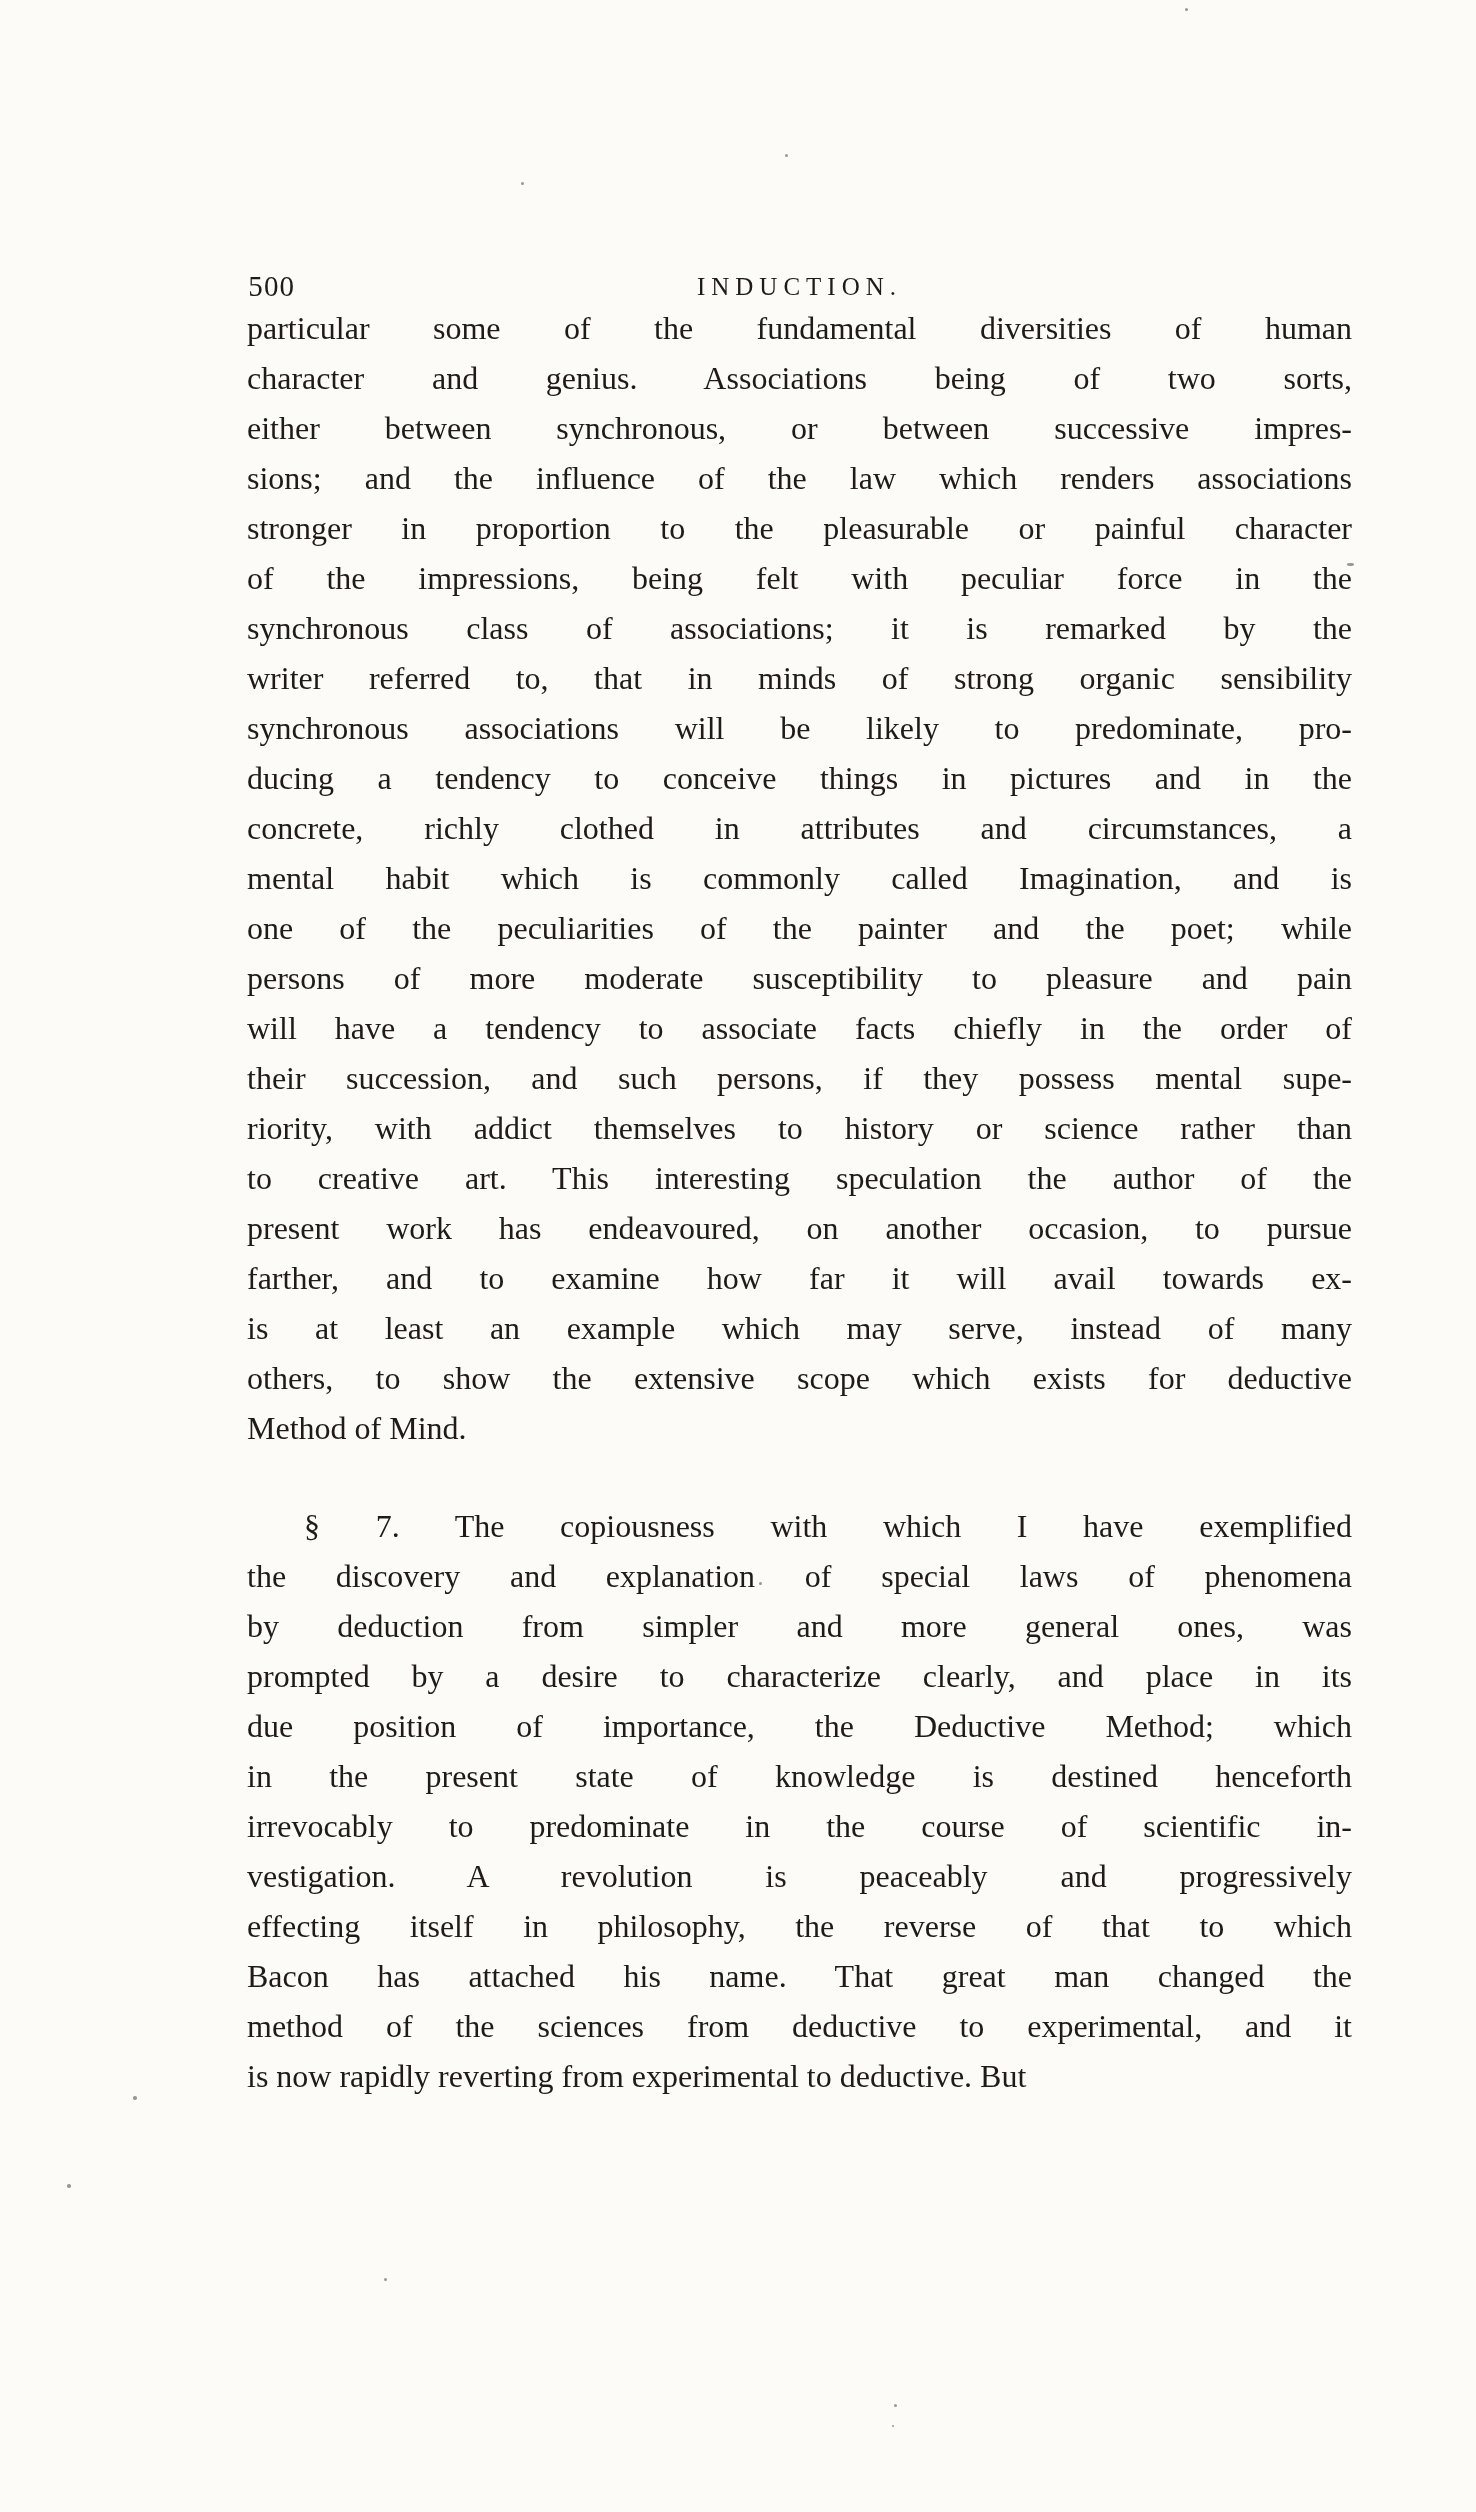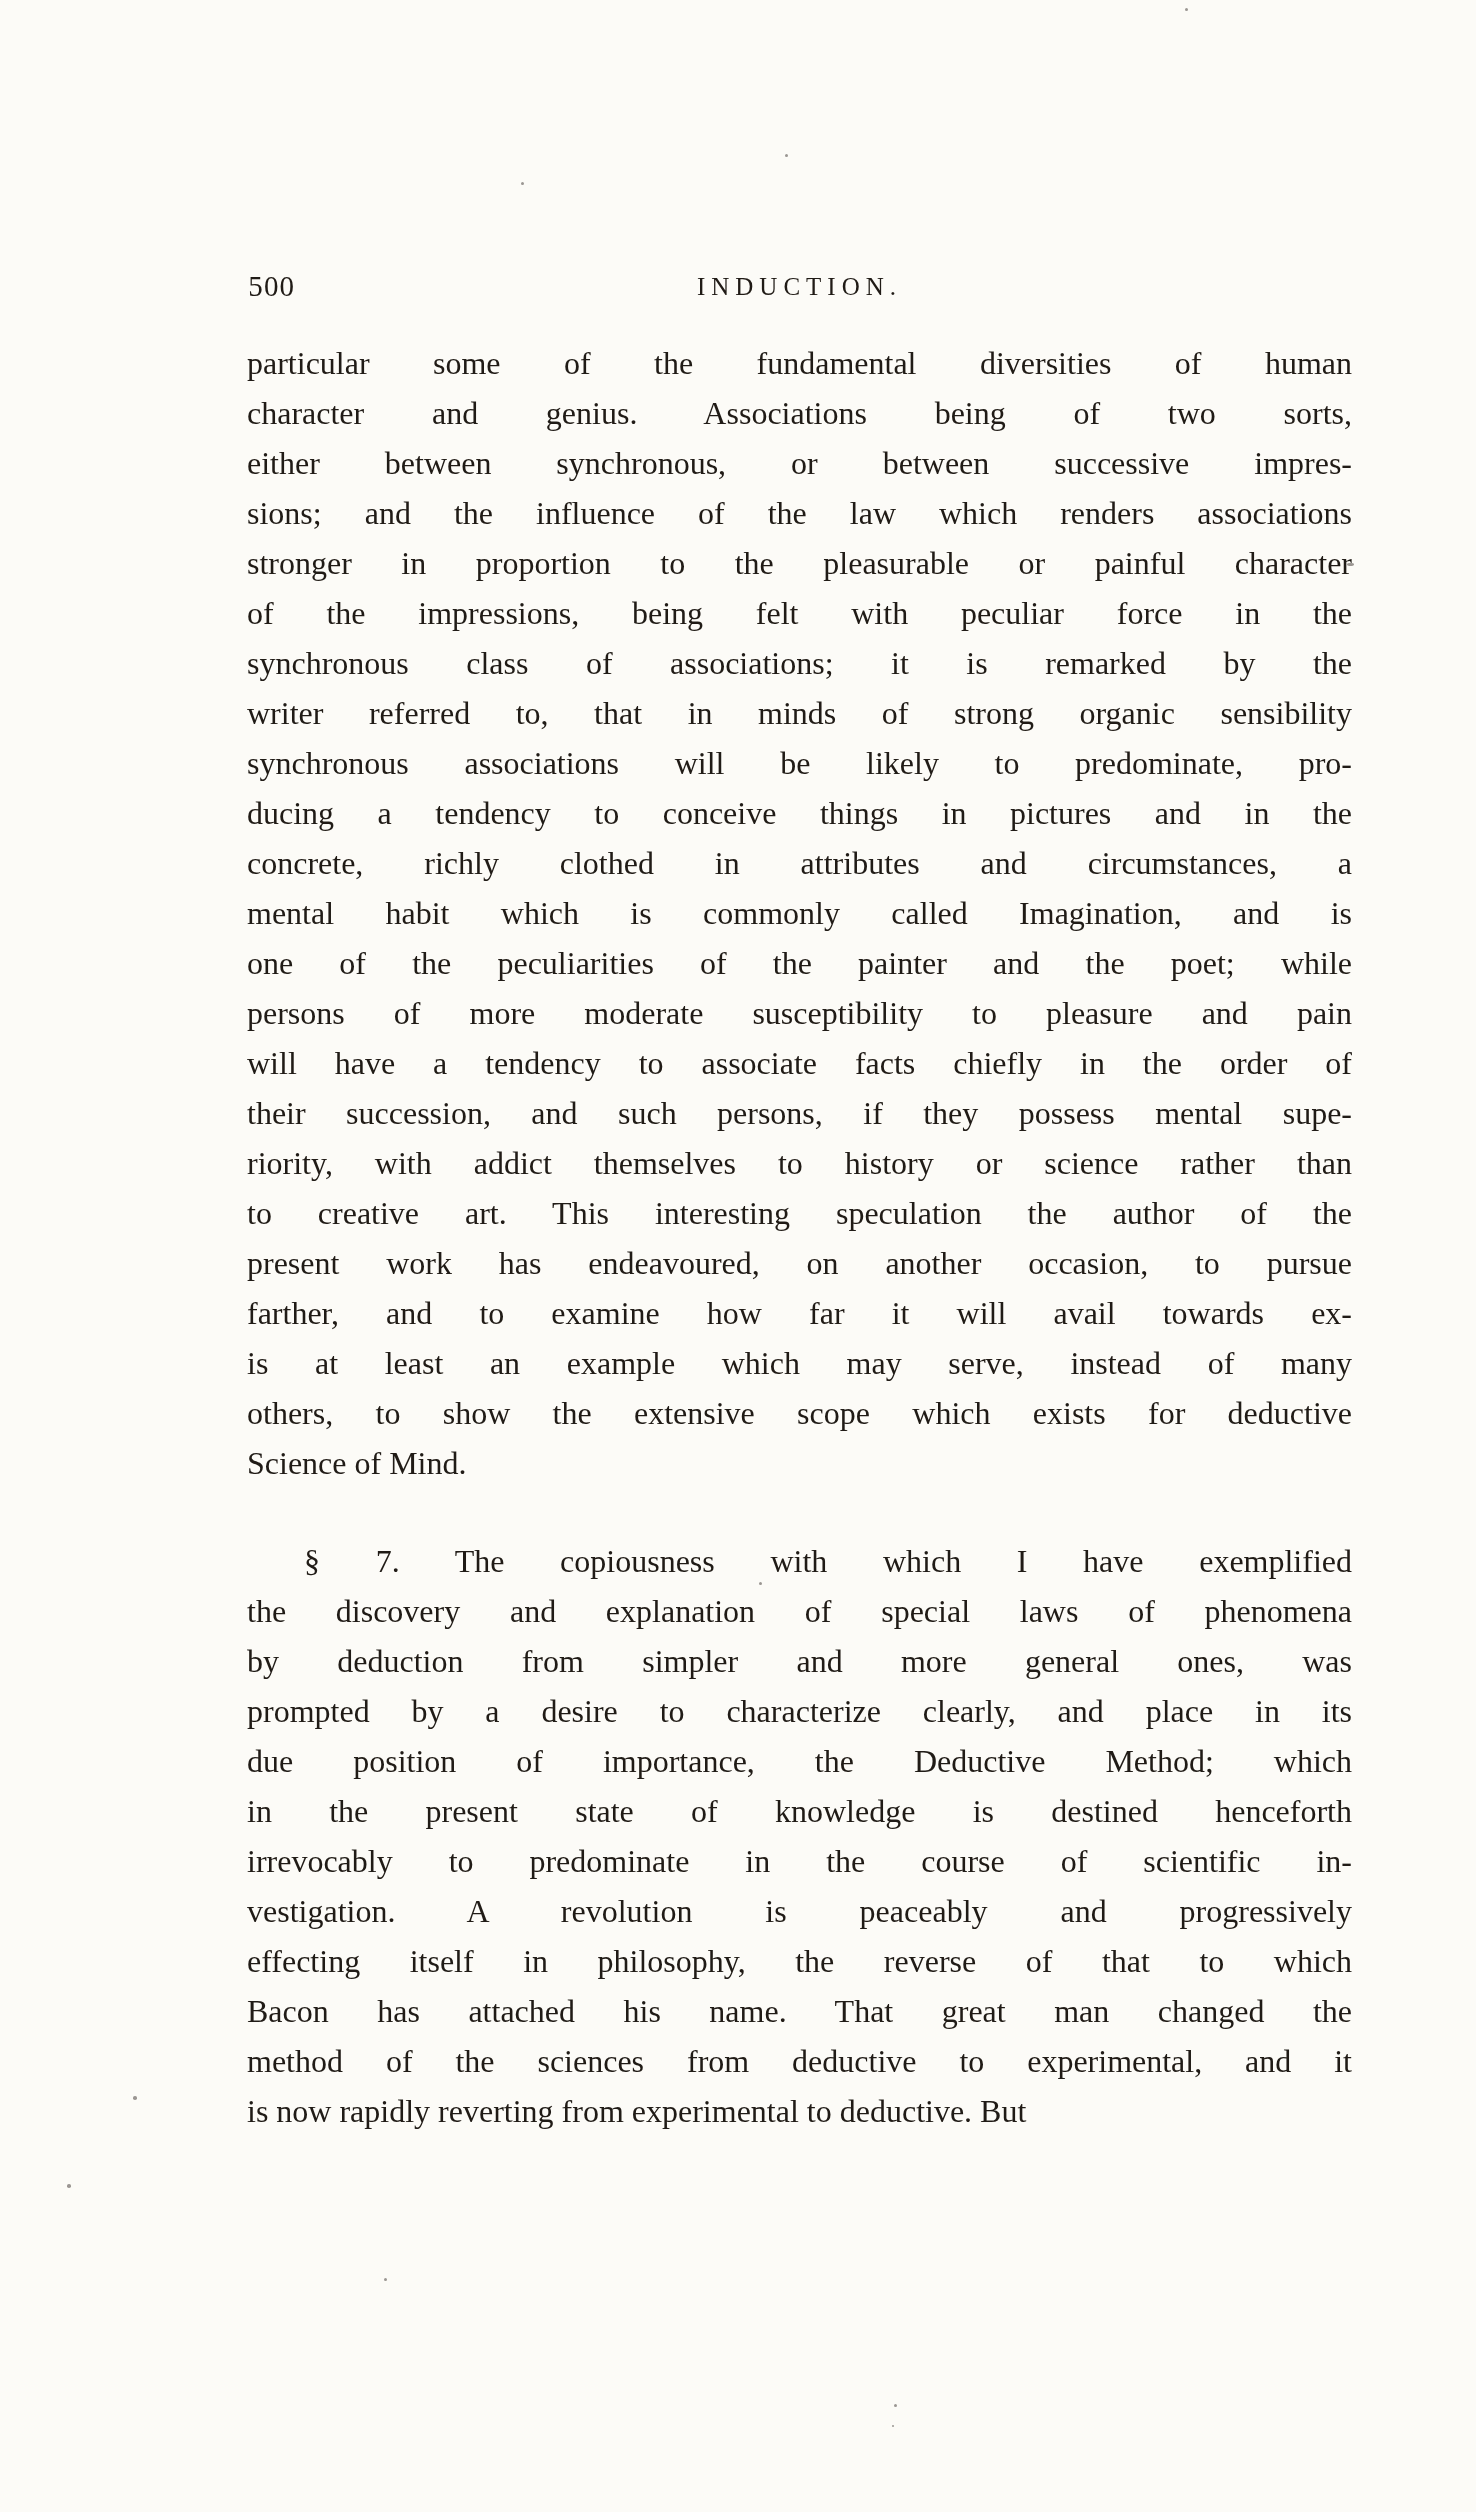--- a/index.html
+++ b/index.html
@@ -37,21 +37,20 @@
   .running-title {
     position: absolute;
     left: 0;
     right: 0;
     bottom: 1.8px;
     text-align: center;
     font-size: 25px;
     letter-spacing: 6px;
   }
   .paragraph {
-    margin-top: 35px;
     font-size: 32px;
     line-height: 50px;
   }
   .paragraph.second {
     margin-top: 48px;
   }
   .line {
     text-align: justify;
     text-align-last: justify;
   }
@@ -96,21 +95,21 @@
         <div class="line">one of the peculiarities of the painter and the poet; while</div>
         <div class="line">persons of more moderate susceptibility to pleasure and pain</div>
         <div class="line">will have a tendency to associate facts chiefly in the order of</div>
         <div class="line">their succession, and such persons, if they possess mental supe-</div>
         <div class="line">riority, with addict themselves to history or science rather than</div>
         <div class="line">to creative art.  This interesting speculation the author of the</div>
         <div class="line">present work has endeavoured, on another occasion, to pursue</div>
         <div class="line">farther, and to examine how far it will avail towards ex-</div>
         <div class="line">is at least an example which may serve, instead of many</div>
         <div class="line">others, to show the extensive scope which exists for deductive</div>
-        <div class="line last">Science of Mind.</div>
+        <div class="line last">Method of Mind.</div>
       </div>
 
     <div class="paragraph second">
         <div class="line indent">§ 7.  The copiousness with which I have exemplified</div>
         <div class="line">the discovery and explanation of special laws of phenomena</div>
         <div class="line">by deduction from simpler and more general ones, was</div>
         <div class="line">prompted by a desire to characterize clearly, and place in its</div>
         <div class="line">due position of importance, the Deductive Method; which</div>
         <div class="line">in the present state of knowledge is destined henceforth</div>
         <div class="line">irrevocably to predominate in the course of scientific in-</div>

